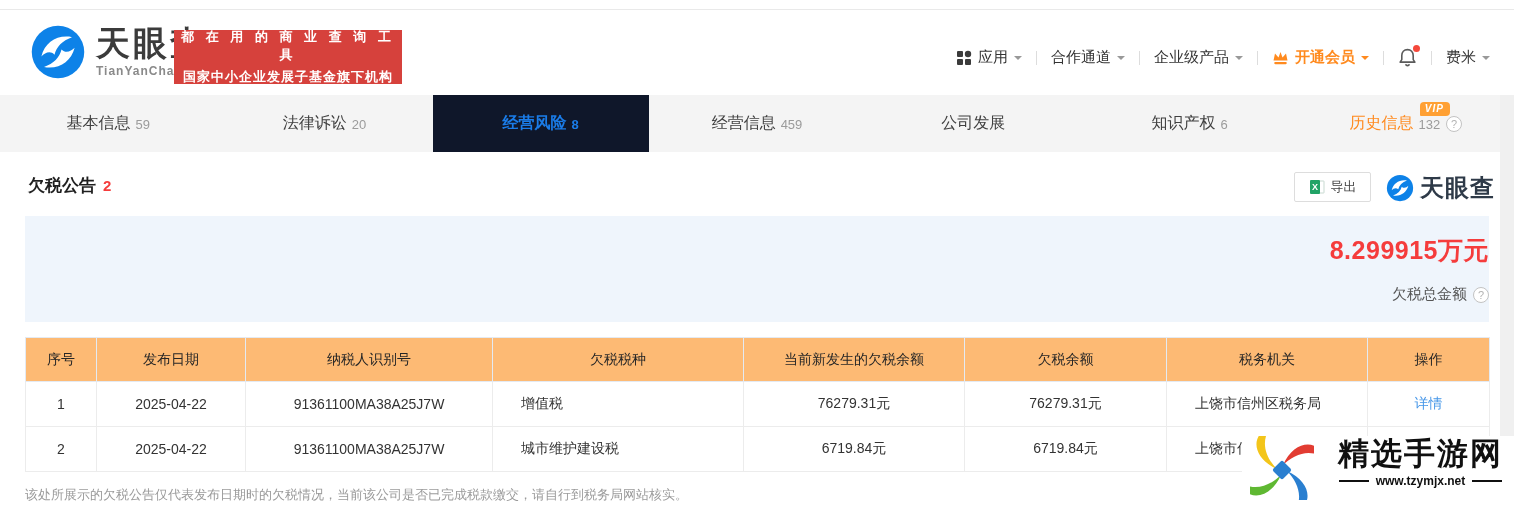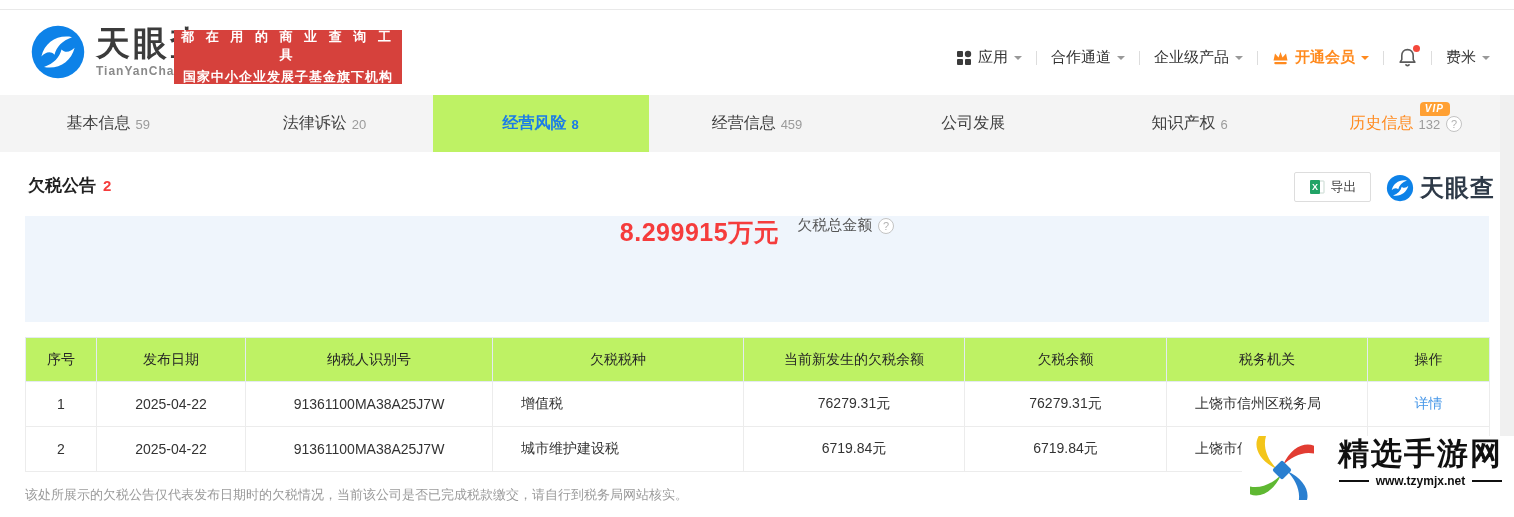--- a/index.html
+++ b/index.html
@@ -40,21 +40,21 @@
   .member { color:#ff8a1e; font-weight:bold; }
   .member .caret { border-top-color:#ff8a1e; }
   .bellwrap { position:relative; margin-right:0; }
   .reddot { position:absolute; top:-3px; right:-3px; width:7px; height:7px; border-radius:50%; background:#f5483b; }
 
   
   .tabbar { position:absolute; top:95px; left:0; width:1514px; height:57px; background:#f4f4f4; display:flex; }
   .tab { flex:1; display:flex; align-items:center; justify-content:center; font-size:16px; color:#404040;
          cursor:pointer; position:relative; }
   .tab .cnt { font-size:13px; color:#9b9b9b; margin-left:5px; margin-top:2px; }
-  .tab.on { background:#bef264; color:#1a7ce8; font-weight:bold; }
+  .tab.on { background:#0f172a; color:#1a7ce8; font-weight:bold; }
   .tab.on .cnt { color:#1a7ce8; }
   .tab.hist { color:#ff8a1e; }
   .qicon { display:inline-block; width:16px; height:16px; border:1px solid #c3c3c3; border-radius:50%; color:#b3b3b3;
            font-size:11px; line-height:15px; text-align:center; margin-left:6px; background:#fff; }
   .vipbadge { position:absolute; top:7px; left:50%; margin-left:14px; background:#ffa033; color:#fff;
               font-size:10px; font-weight:bold; font-style:italic; padding:1px 6px 2px 5px;
               border-radius:4px 4px 4px 1px; letter-spacing:1px; }
 
   
   .sec-title { position:absolute; left:28px; top:174px; font-size:17px; font-weight:bold; color:#1f1f1f;
@@ -63,27 +63,27 @@
   .export-btn { position:absolute; left:1294px; top:172px; width:77px; height:30px; background:#fff;
                 border:1px solid #ddd; border-radius:2px; display:flex; align-items:center; justify-content:center;
                 gap:6px; font-size:13px; color:#444; cursor:pointer;
                 font-family:"Liberation Sans","DejaVu Sans",sans-serif; }
   .cbrand { position:absolute; left:1386px; top:172px; display:flex; align-items:center; gap:6px; }
   .cbrand svg { width:28px; height:28px; }
   .cbrand .t { font-size:24px; font-weight:bold; color:#2e3a48; letter-spacing:1px; }
 
   
   .summary { position:absolute; left:25px; top:216px; width:1464px; height:106px; background:#eff5fc;
-             display:flex; align-items:flex-start; justify-content:center; gap:18px; }
+             display:flex; flex-direction:column; align-items:flex-end; justify-content:center; gap:18px; }
   .summary .total { font-size:25px; font-weight:bold; color:#f53c3c; letter-spacing:0.5px; }
   .summary .slabel { font-size:15px; color:#555; display:flex; align-items:center; }
 
   
   table.debt { position:absolute; left:25px; top:337px; width:1464px; border-collapse:collapse; table-layout:fixed; }
-  .debt th { height:44px; background:#bef264; font-weight:normal; font-size:14px; color:#262626;
+  .debt th { height:44px; background:#fdba74; font-weight:normal; font-size:14px; color:#262626;
              border:1px solid #e4eaf2; text-align:center; }
   .debt td { height:45px; font-size:14px; color:#333; border:1px solid #ececec; text-align:center; background:#fff; }
   .debt td.lft, .debt th.lft { text-align:left; padding-left:28px; }
   .detail-link { color:#4596e8; cursor:pointer; }
 
   .footnote { position:absolute; left:25px; top:486px; font-size:13px; color:#9a9a9a; }
 
   .gutter { position:absolute; left:1500px; top:95px; width:14px; height:422px; background:#f0f0f0; }
 
   

